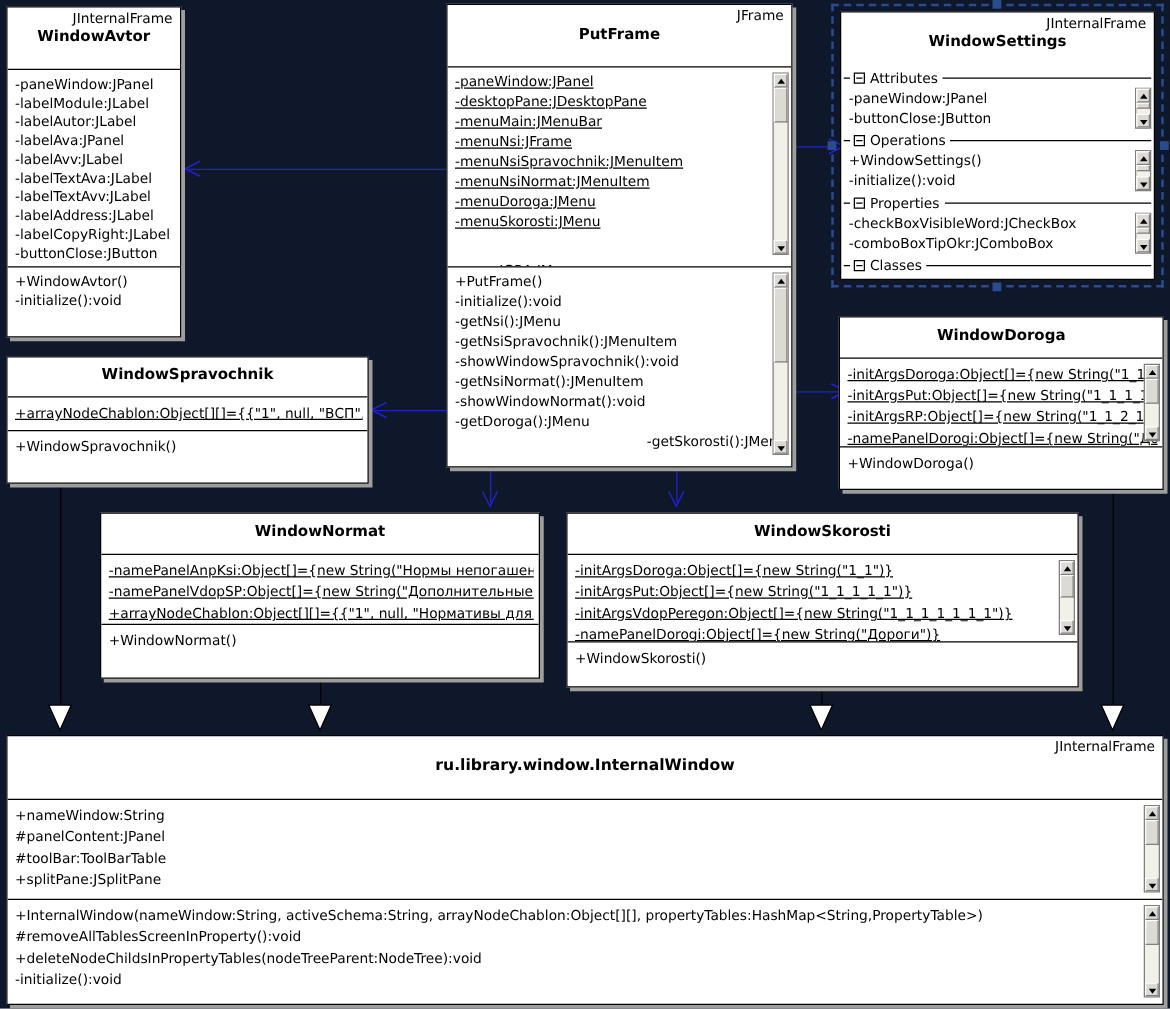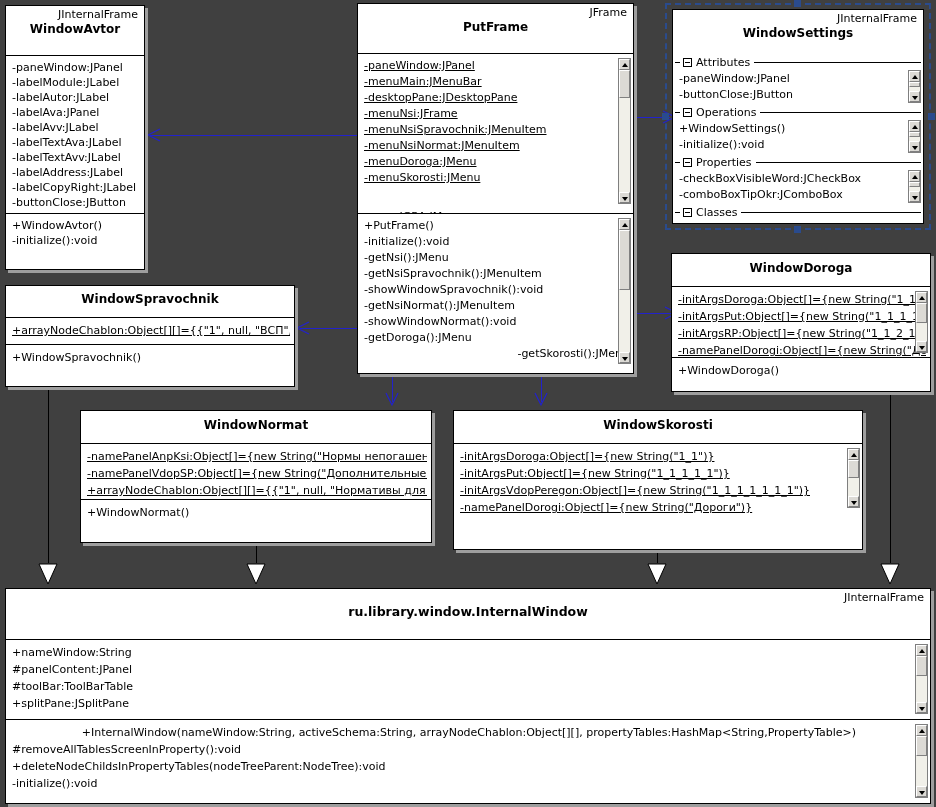--- a/index.html
+++ b/index.html
@@ -5,21 +5,21 @@
   * { box-sizing: border-box; }
   html, body {
     margin: 0; padding: 0;
     background: #ffffff;
     font-family: "DejaVu Sans", sans-serif;
   }
   #canvas {
     position: relative;
     width: 936px;
     height: 807px;
-    background: #404040;
+    background: #0f172a;
     overflow: hidden;
   }
 
   
   .uml-box {
     position: absolute;
     background: #ffffff;
     border: 1px solid #000000;
     box-shadow: 3px 3px 0 0 #9e9e9e;
     font-size: 11px;
@@ -249,22 +249,22 @@
   </div>
 
   <div class="uml-box" style="left:357px; top:3px; width:277px; height:371px;">
     <div class="uml-head" style="height:50px;">
       <div class="stereotype">JFrame</div>
       <div class="classname">PutFrame</div>
     </div>
 
     <div class="uml-compartment" style="height:160px;">
       <div class="member static" style="line-height:16px;height:16px;">-paneWindow:JPanel</div>
+      <div class="member static" style="line-height:16px;height:16px;">-desktopPane:JDesktopPane</div>
       <div class="member static" style="line-height:16px;height:16px;">-menuMain:JMenuBar</div>
-      <div class="member static" style="line-height:16px;height:16px;">-desktopPane:JDesktopPane</div>
       <div class="member static" style="line-height:16px;height:16px;">-menuNsi:JFrame</div>
       <div class="member static" style="line-height:16px;height:16px;">-menuNsiSpravochnik:JMenuItem</div>
       <div class="member static" style="line-height:16px;height:16px;">-menuNsiNormat:JMenuItem</div>
       <div class="member static" style="line-height:16px;height:16px;">-menuDoroga:JMenu</div>
       <div class="member static" style="line-height:16px;height:16px;">-menuSkorosti:JMenu</div>
       <div class="member static" style="line-height:16px;height:16px;margin-top:23px;">-menuIGRA:JMenu</div>
       <div class="sbar" style="top:4px; height:146px;">
         <div class="sbtn up"></div>
         <div class="sthumb" style="height:28px;"></div>
         <div class="strack"></div>
@@ -314,20 +314,23 @@
       <div class="member static" style="line-height:17px;height:17px;">-initArgsPut:Object[]={new String("1_1_1_1_1")}</div>
       <div class="member static" style="line-height:17px;height:17px;">-initArgsVdopPeregon:Object[]={new String("1_1_1_1_1_1_1")}</div>
       <div class="member static" style="line-height:17px;height:17px;">-namePanelDorogi:Object[]={new String("Дороги")}</div>
       <div class="sbar" style="top:4px; height:60px;">
         <div class="sbtn up"></div>
         <div class="sthumb" style="height:18px;"></div>
         <div class="strack"></div>
         <div class="sbtn down"></div>
       </div>
     </div>
+    <div class="uml-compartment" style="height:35px;">
+      <div class="member" style="line-height:18px;height:18px;">+WindowSkorosti()</div>
+    </div>
   </div>
 
   <div class="uml-box" style="left:671px; top:253px; width:260px; height:139px;">
     <div class="uml-head" style="height:33px;">
       <div class="classname" style="padding-top:5px;">WindowDoroga</div>
     </div>
     <div class="uml-compartment" style="height:71px;">
       <div class="member static" style="line-height:17px;height:17px;">-initArgsDoroga:Object[]={new String("1_1")}</div>
       <div class="member static" style="line-height:17px;height:17px;">-initArgsPut:Object[]={new String("1_1_1_1_1")}</div>
       <div class="member static" style="line-height:17px;height:17px;">-initArgsRP:Object[]={new String("1_1_2_1")}</div>
@@ -429,21 +432,21 @@
       <div class="member" style="line-height:17px;height:17px;">#toolBar:ToolBarTable</div>
       <div class="member" style="line-height:17px;height:17px;">+splitPane:JSplitPane</div>
       <div class="sbar" style="top:4px; height:70px;">
         <div class="sbtn up"></div>
         <div class="sthumb" style="height:20px;"></div>
         <div class="strack"></div>
         <div class="sbtn down"></div>
       </div>
     </div>
     <div class="uml-compartment" style="height:83px;">
-      <div class="member" style="line-height:17px;height:17px;text-align:center;">+InternalWindow(nameWindow:String, activeSchema:String, arrayNodeChablon:Object[][], propertyTables:HashMap&lt;String,PropertyTable&gt;)</div>
+      <div class="member" style="line-height:17px;height:17px;">+InternalWindow(nameWindow:String, activeSchema:String, arrayNodeChablon:Object[][], propertyTables:HashMap&lt;String,PropertyTable&gt;)</div>
       <div class="member" style="line-height:17px;height:17px;">#removeAllTablesScreenInProperty():void</div>
       <div class="member" style="line-height:17px;height:17px;">+deleteNodeChildsInPropertyTables(nodeTreeParent:NodeTree):void</div>
       <div class="member" style="line-height:17px;height:17px;">-initialize():void</div>
       <div class="sbar" style="top:4px; height:74px;">
         <div class="sbtn up"></div>
         <div class="sthumb" style="height:20px;"></div>
         <div class="strack"></div>
         <div class="sbtn down"></div>
       </div>
     </div>

